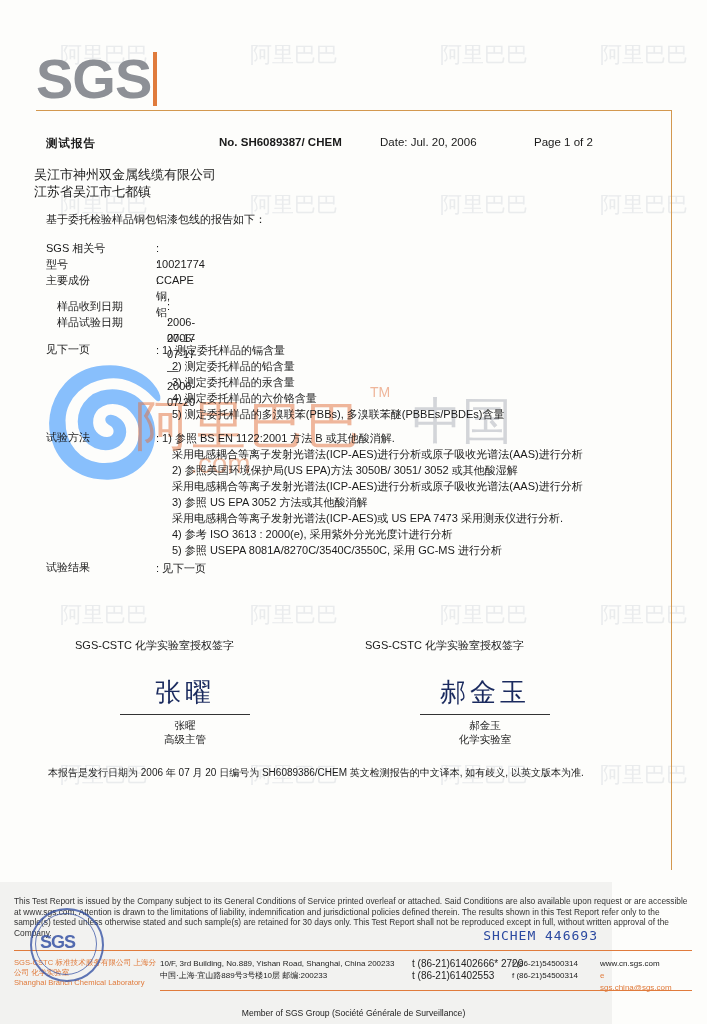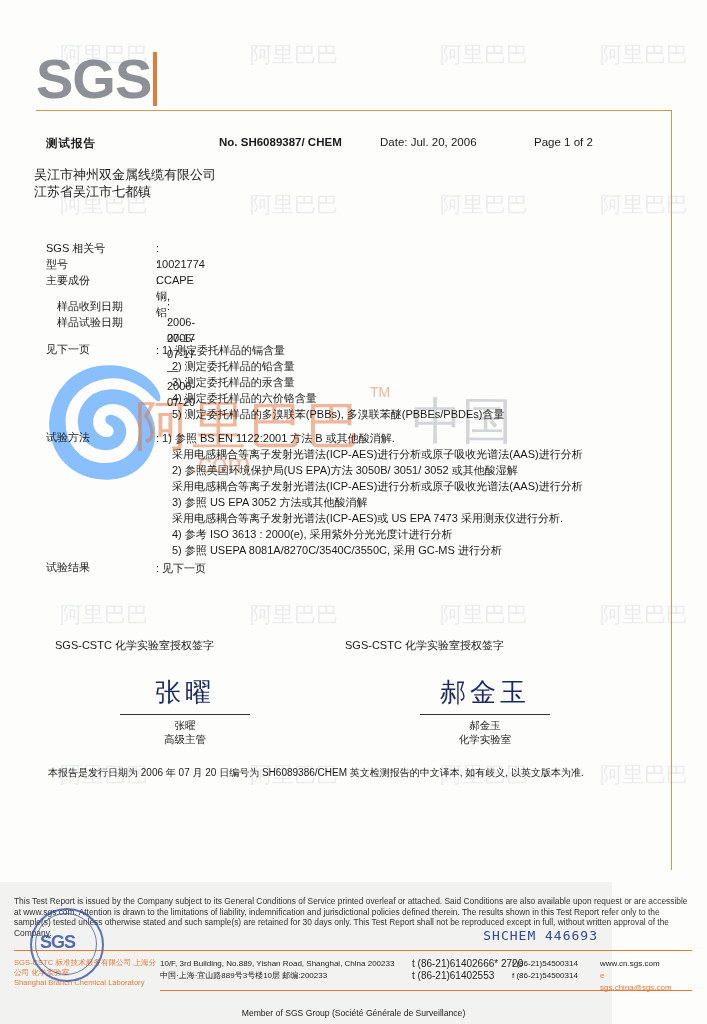--- a/index.html
+++ b/index.html
@@ -184,21 +184,21 @@
   .methods { left: 46px; top: 430px; }
   .result { left: 46px; top: 560px; }
 
   
   .sig {
     position: absolute;
     font-size: 11px;
     color: #1a1a1a;
     text-align: center;
   }
-  .sig .title { white-space: nowrap; }
+  .sig .title { white-space: nowrap; margin-left: 20px; }
   .sig .scribble {
     margin-top: 22px;
     font-size: 26px;
     font-family: "DejaVu Serif", serif;
     color: #1a2a5e;
     letter-spacing: 4px;
     white-space: nowrap;
   }
   .sig .line {
     width: 130px;
@@ -394,20 +394,21 @@
       <span class="t2">No. SH6089387/ CHEM</span>
       <span class="t3">Date: Jul. 20, 2006</span>
       <span class="t4">Page 1 of 2</span>
     </div>
 
     <div class="addr">
       <div>吴江市神州双金属线缆有限公司</div>
       <div>江苏省吴江市七都镇</div>
     </div>
 
+    <div class="intro">基于委托检验样品铜包铝漆包线的报告如下：</div>
 
     <div class="kv blockA">
       <div style="position:absolute; top:0;">
         <span class="k">SGS 相关号</span>
         <span class="v">: 10021774</span>
       </div>
       <div style="position:absolute; top:16px;">
         <span class="k">型号</span>
         <span class="v">: CCAPE</span>
       </div>

